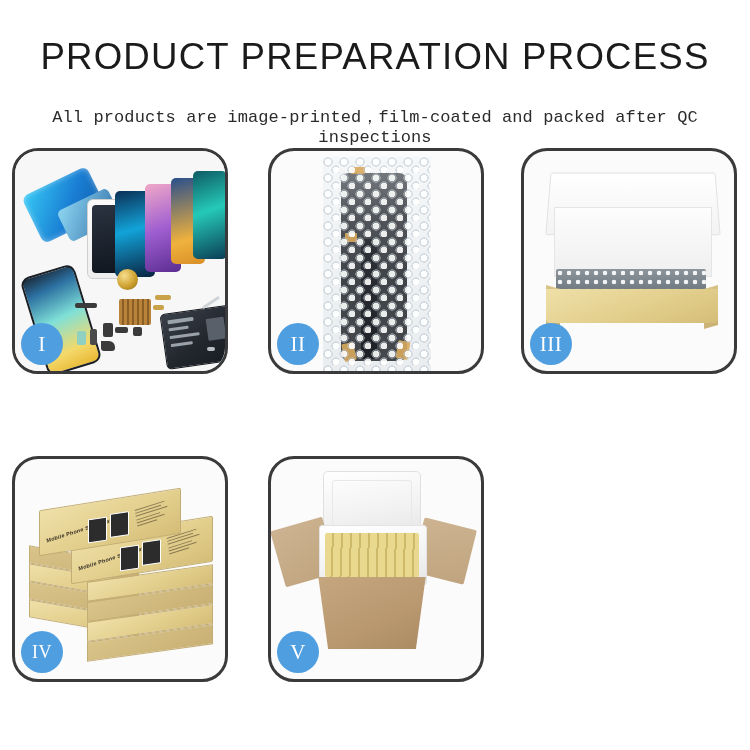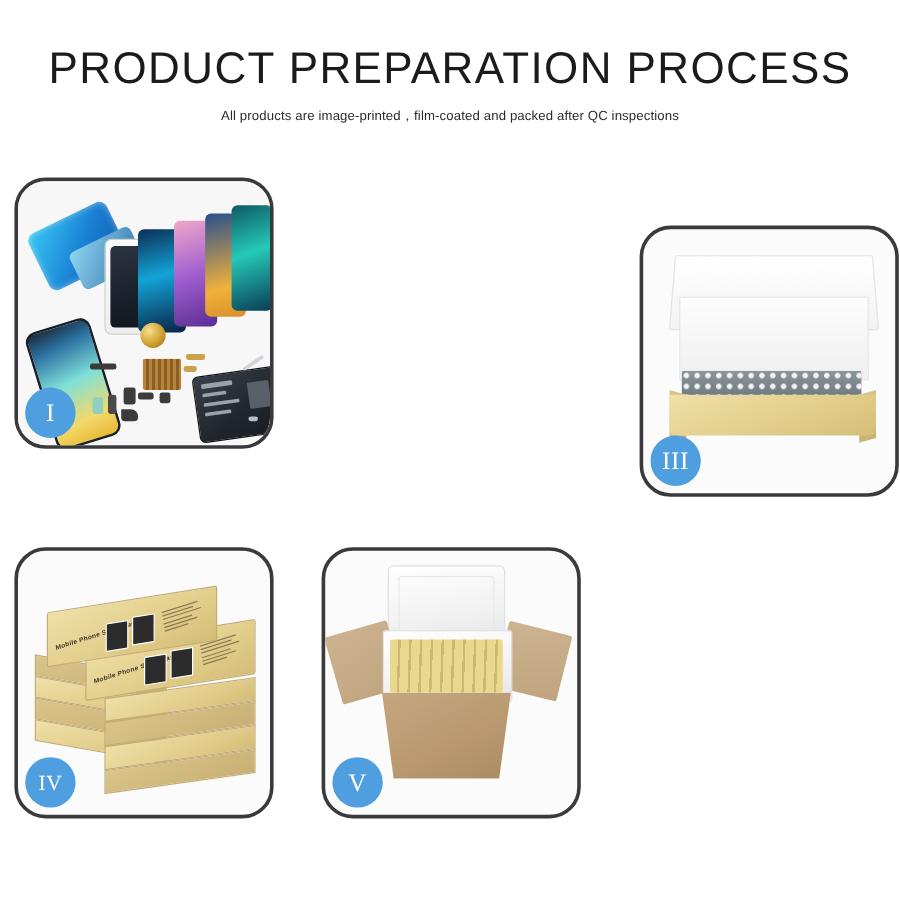--- a/index.html
+++ b/index.html
@@ -25,25 +25,25 @@
     font-family: "Liberation Sans", sans-serif;
     font-size: 37px;
     font-weight: 400;
     letter-spacing: 1.2px;
     color: #1b1b1b;
     line-height: 1.0;
     margin: 0;
     transform: scaleX(0.99);
   }
   .page-subtitle {
-    font-family: Liberation Sans, sans-serif;
-    font-size: 11px;
+    font-family: Liberation Mono, monospace;
+    font-size: 17px;
     font-weight: 400;
     color: #2b2b2b;
-    margin: 0;
+    margin: 16px;
     padding-top: 14px;
     letter-spacing: 0.1px;
   }
 
   
   .grid {
     position: absolute;
     left: 0;
     top: 140px;
     width: 750px;
@@ -54,21 +54,21 @@
     width: 216px;
     height: 226px;
     border: 3px solid #3a3a3c;
     border-radius: 26px;
     background: #fbfbfb;
     box-sizing: border-box;
     overflow: hidden;
   }
   .p1 { left: 12px;  top: 8px; }
   .p2 { left: 268px; top: 8px; }
-  .p3 { left: 533px; top: 8px; margin-top: 40px; }
+  .p3 { left: 521px; top: 8px; }
   .p4 { left: 12px;  top: 316px; }
   .p5 { left: 268px; top: 316px; }
   .p6 { left: 521px; top: 316px; }
 
   .panel-art {
     position: absolute;
     inset: 0;
   }
 
   
@@ -343,20 +343,34 @@
         <i style="left:6px;  top:22px; width:30px; height:3px;"></i>
         <i style="left:6px;  top:30px; width:22px; height:3px;"></i>
         <i style="left:44px; top:10px; width:18px; height:22px; background:#59606a;"></i>
       </div>
       <div class="tiny" style="left:186px; top:150px; width:20px; height:3px; background:#cfd4d9; transform:rotate(-34deg);"></div>
       <div class="tiny" style="left:192px; top:196px; width:8px; height:4px; background:#b9bec4;"></div>
     </div>
     <div class="badge">I</div>
   </div>
 
+  <div class="panel p2">
+    <div class="panel-art">
+      <div class="bubble-bag">
+        <div class="screen-dark"></div>
+        <div class="flex-strip"></div>
+        <div class="tape" style="left:28px; top:10px; width:14px; height:7px;"></div>
+        <div class="tape" style="left:22px; top:76px; width:12px; height:9px;"></div>
+        <div class="tape" style="left:20px; top:186px; width:12px; height:18px; transform:rotate(-12deg);"></div>
+        <div class="tape" style="left:74px; top:184px; width:12px; height:18px; transform:rotate(10deg);"></div>
+        <div class="bubbles"></div>
+      </div>
+    </div>
+    <div class="badge">II</div>
+  </div>
 
   <div class="panel p3">
     <div class="panel-art">
       <div class="m3-lid foam"></div>
       <div class="m3-back foam"></div>
       <div class="m3-foam"></div>
       <div class="m3-flapL kraft-dark"></div>
       <div class="m3-flapR kraft-dark"></div>
       <div class="m3-front kraft"></div>
     </div>

